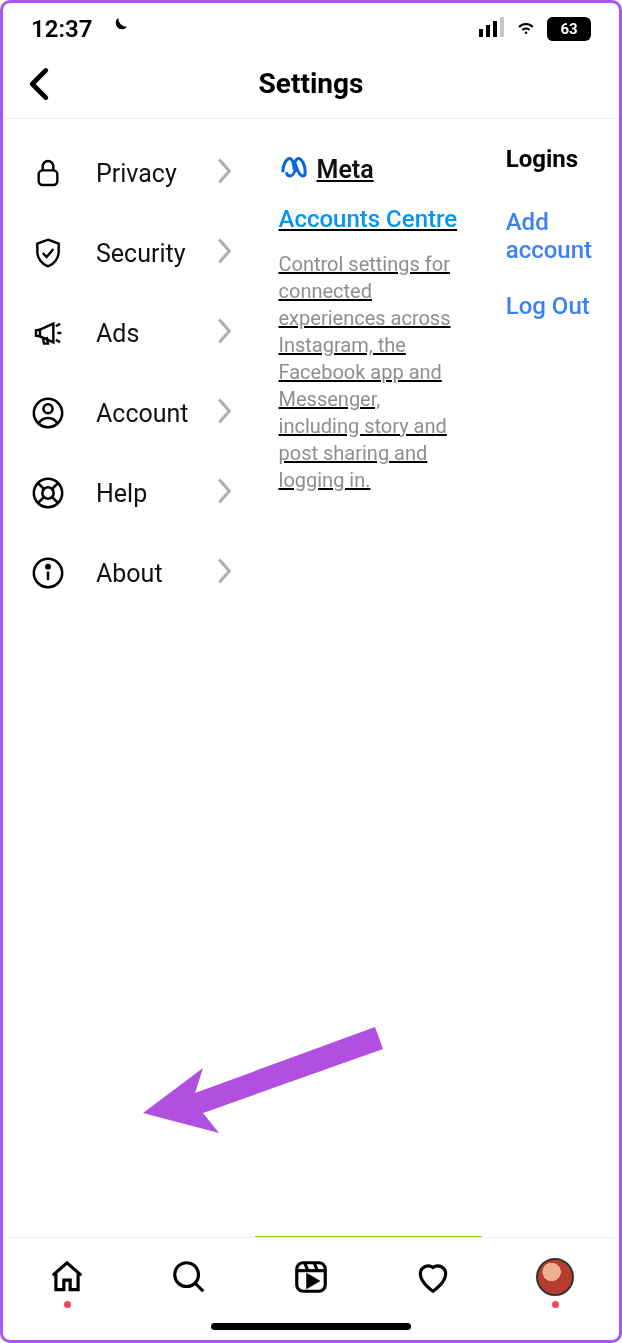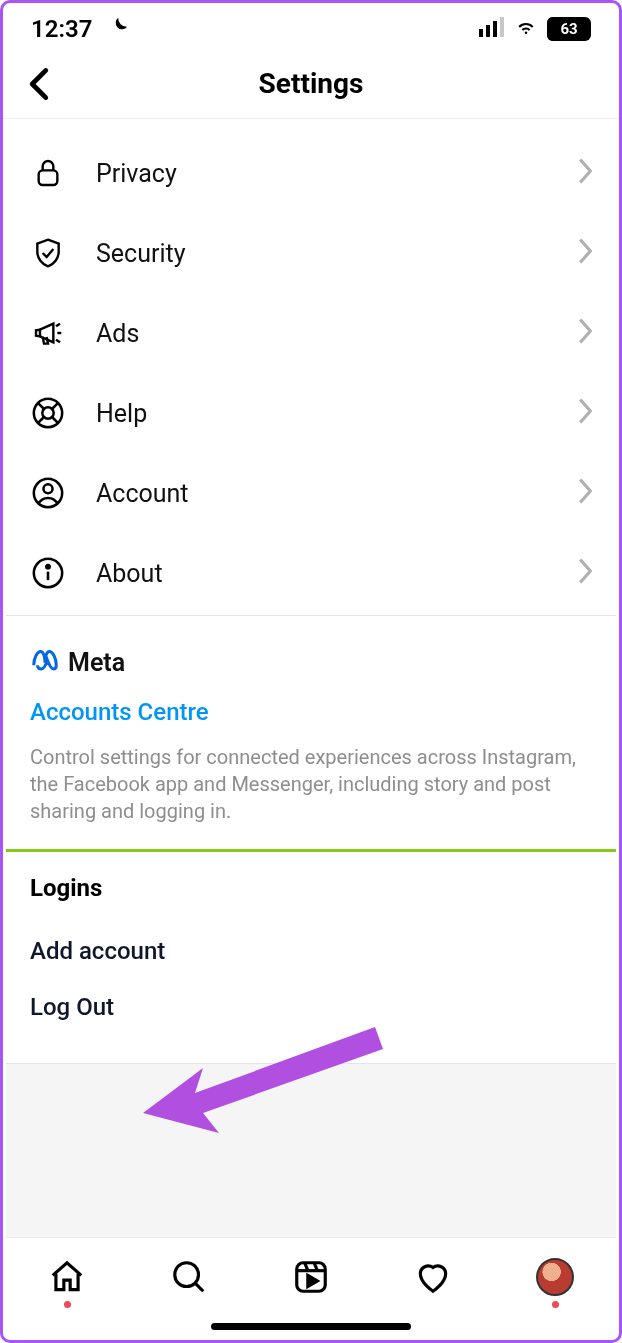--- a/index.html
+++ b/index.html
@@ -51,29 +51,29 @@
     padding: 20px 22px;
     gap: 28px;
     cursor:pointer;
   }
   .row .row-icon { width:40px; height:40px; display:flex; align-items:center; justify-content:center; flex:0 0 40px;}
   .row .row-label { font-size:25px; flex:1; color:#111; }
   .row .chev { color:#b0b0b0; flex:0 0 auto; }
 
   .divider { height:1px; background:#e4e4e4; }
 
-  .meta-section { padding: 28px 24px 24px 24px; border-bottom:3px solid #84cc16;}
+  .meta-section { padding: 28px 24px 24px 24px; border-bottom:1px solid #84cc16;text-decoration:underline;}
   .meta-brand { display:flex; align-items:center; gap:8px; margin-bottom:18px;}
   .meta-brand span { font-size:25px; font-weight:600; color:#111;}
   .meta-link { color:#0095f6; font-size:24px; font-weight:500; margin-bottom:18px; cursor:pointer;}
   .meta-desc { color:#8e8e8e; font-size:20px; line-height:1.35; }
 
   .logins-section { padding: 22px 24px 28px 24px; }
   .logins-title { font-size:24px; font-weight:700; margin-bottom:21px;}
-  .login-link { color:#0f172a; font-size:24px; font-weight:500; padding:14px 0; cursor:pointer;}
+  .login-link { color:#3b82f6; font-size:24px; font-weight:500; padding:14px 0; cursor:pointer;}
 
   .spacer { background:#f5f5f5; flex:1; }
 
   .tabbar {
     position:absolute; left:3px; right:3px; bottom:3px;
     height:100px; background:#fff;
     border-top:1px solid #eee;
     display:flex; align-items:flex-start; justify-content:space-around;
     padding-top:14px;
   }
@@ -90,21 +90,21 @@
   }
 
   .arrow-anno {
     position:absolute;
     pointer-events:none;
   }
   .arrow-anno svg { overflow:visible; }
 
   .content-scroll {
     position:absolute; top:120px; left:3px; right:3px; bottom:103px;
-    display:flex; flex-direction:column;
+    display:flex; flex-direction:row;
     overflow:hidden;
   }
 </style>
 </head>
 <body>
 
 <div class="device">
 
   <div class="status-bar">
     <div class="status-left">
@@ -195,44 +195,44 @@
           <svg width="16" height="26" viewBox="0 0 10 18" fill="none" stroke="currentColor" stroke-width="2.2">
               <polyline points="1 1 8 9 1 17"></polyline>
             </svg>
         </span>
       </div>
 
       <div class="row">
         <span class="row-icon">
           <svg width="34" height="34" viewBox="0 0 24 24" fill="none" stroke="#000" stroke-width="1.8">
               <circle cx="12" cy="12" r="10"></circle>
+              <circle cx="12" cy="9" r="3.2"></circle>
+              <path d="M5 20c1.5-3 4-4.5 7-4.5s5.5 1.5 7 4.5"></path>
+            </svg>
+        </span>
+        <span class="row-label">Account</span>
+        <span class="chev">
+          <svg width="16" height="26" viewBox="0 0 10 18" fill="none" stroke="currentColor" stroke-width="2.2">
+              <polyline points="1 1 8 9 1 17"></polyline>
+            </svg>
+        </span>
+      </div>
+
+      <div class="row">
+        <span class="row-icon">
+          <svg width="34" height="34" viewBox="0 0 24 24" fill="none" stroke="#000" stroke-width="1.8">
+              <circle cx="12" cy="12" r="10"></circle>
               <circle cx="12" cy="12" r="4"></circle>
               <line x1="5" y1="5" x2="9" y2="9"></line>
               <line x1="19" y1="5" x2="15" y2="9"></line>
               <line x1="5" y1="19" x2="9" y2="15"></line>
               <line x1="19" y1="19" x2="15" y2="15"></line>
             </svg>
         </span>
         <span class="row-label">Help</span>
-        <span class="chev">
-          <svg width="16" height="26" viewBox="0 0 10 18" fill="none" stroke="currentColor" stroke-width="2.2">
-              <polyline points="1 1 8 9 1 17"></polyline>
-            </svg>
-        </span>
-      </div>
-
-      <div class="row">
-        <span class="row-icon">
-          <svg width="34" height="34" viewBox="0 0 24 24" fill="none" stroke="#000" stroke-width="1.8">
-              <circle cx="12" cy="12" r="10"></circle>
-              <circle cx="12" cy="9" r="3.2"></circle>
-              <path d="M5 20c1.5-3 4-4.5 7-4.5s5.5 1.5 7 4.5"></path>
-            </svg>
-        </span>
-        <span class="row-label">Account</span>
         <span class="chev">
           <svg width="16" height="26" viewBox="0 0 10 18" fill="none" stroke="currentColor" stroke-width="2.2">
               <polyline points="1 1 8 9 1 17"></polyline>
             </svg>
         </span>
       </div>
 
       <div class="row">
         <span class="row-icon">
           <svg width="34" height="34" viewBox="0 0 24 24" fill="none" stroke="#000" stroke-width="1.8">

